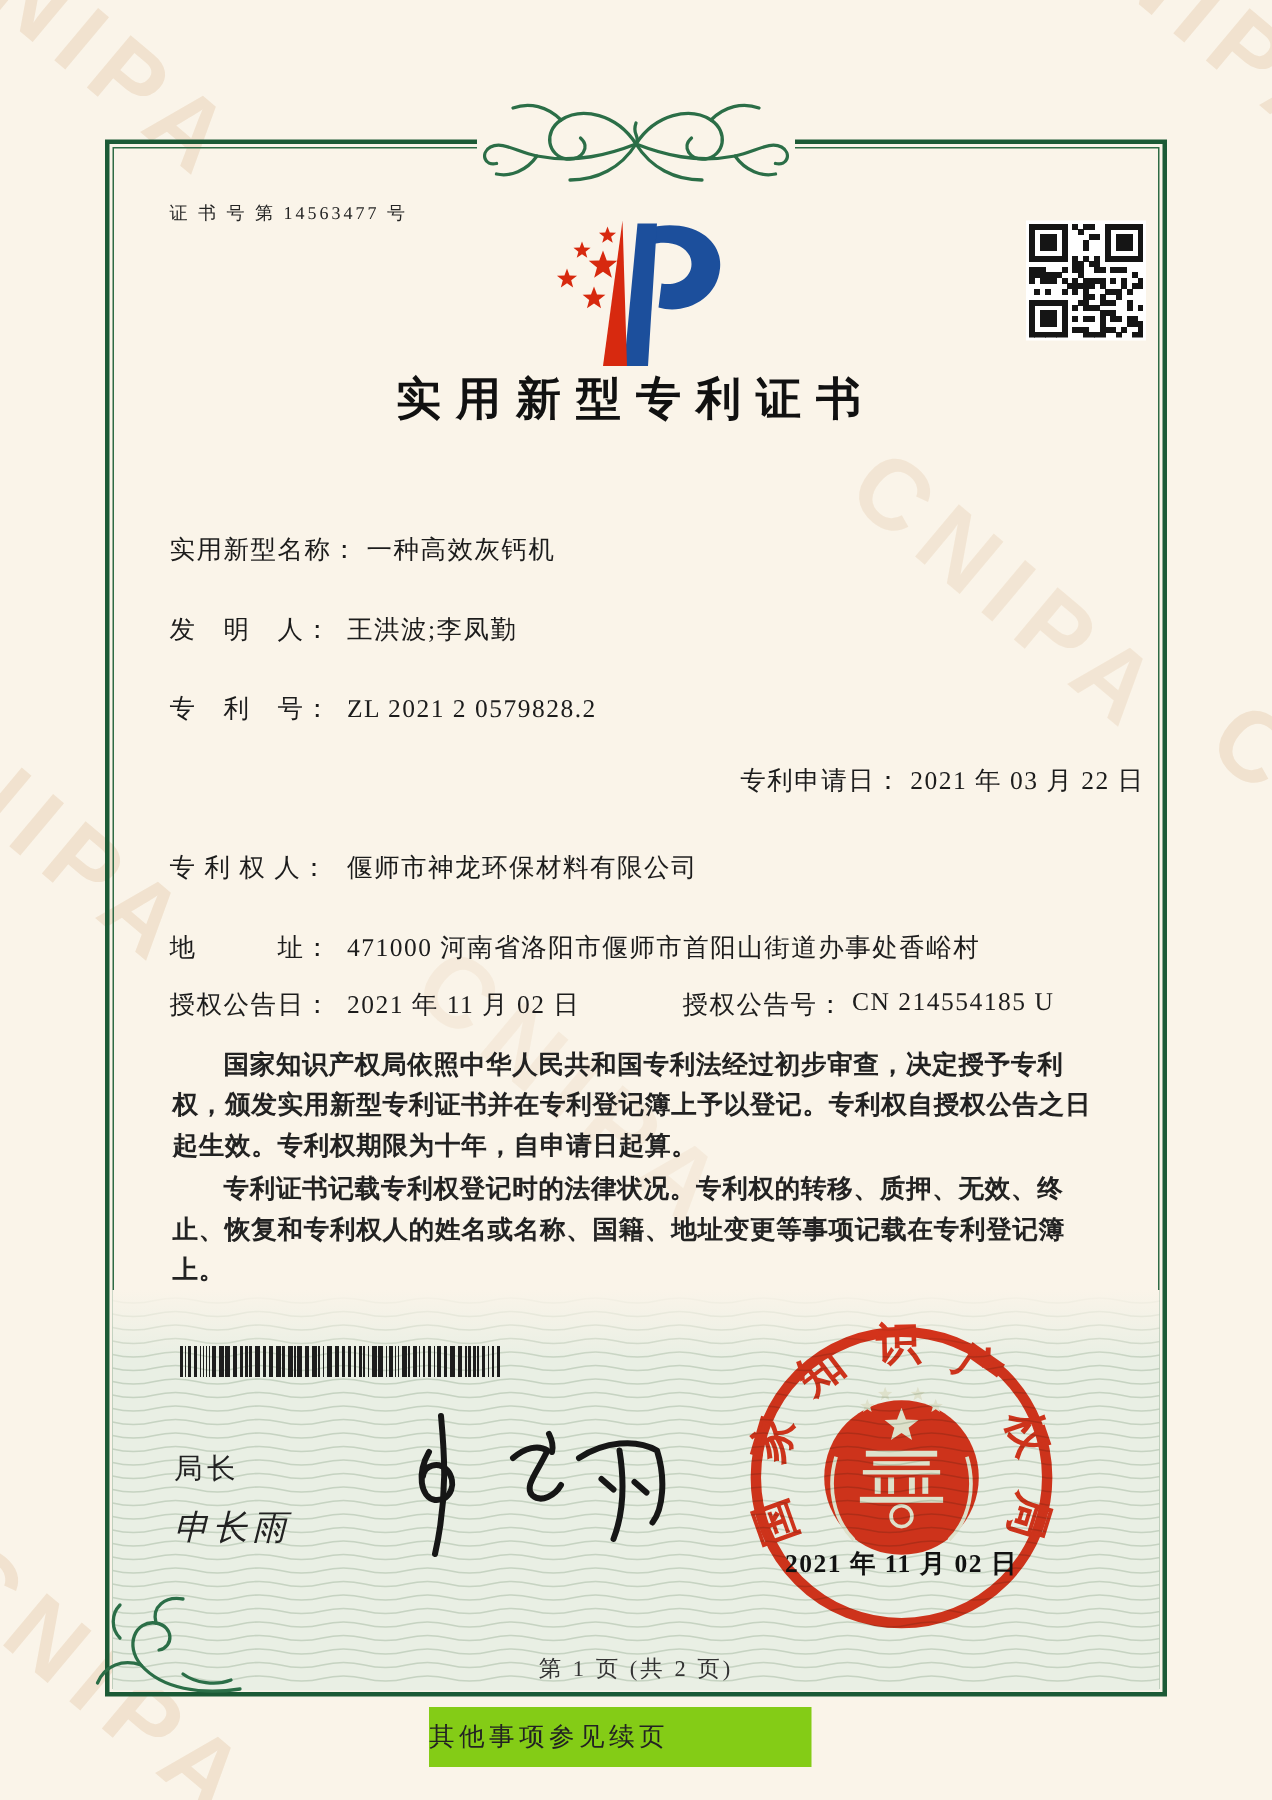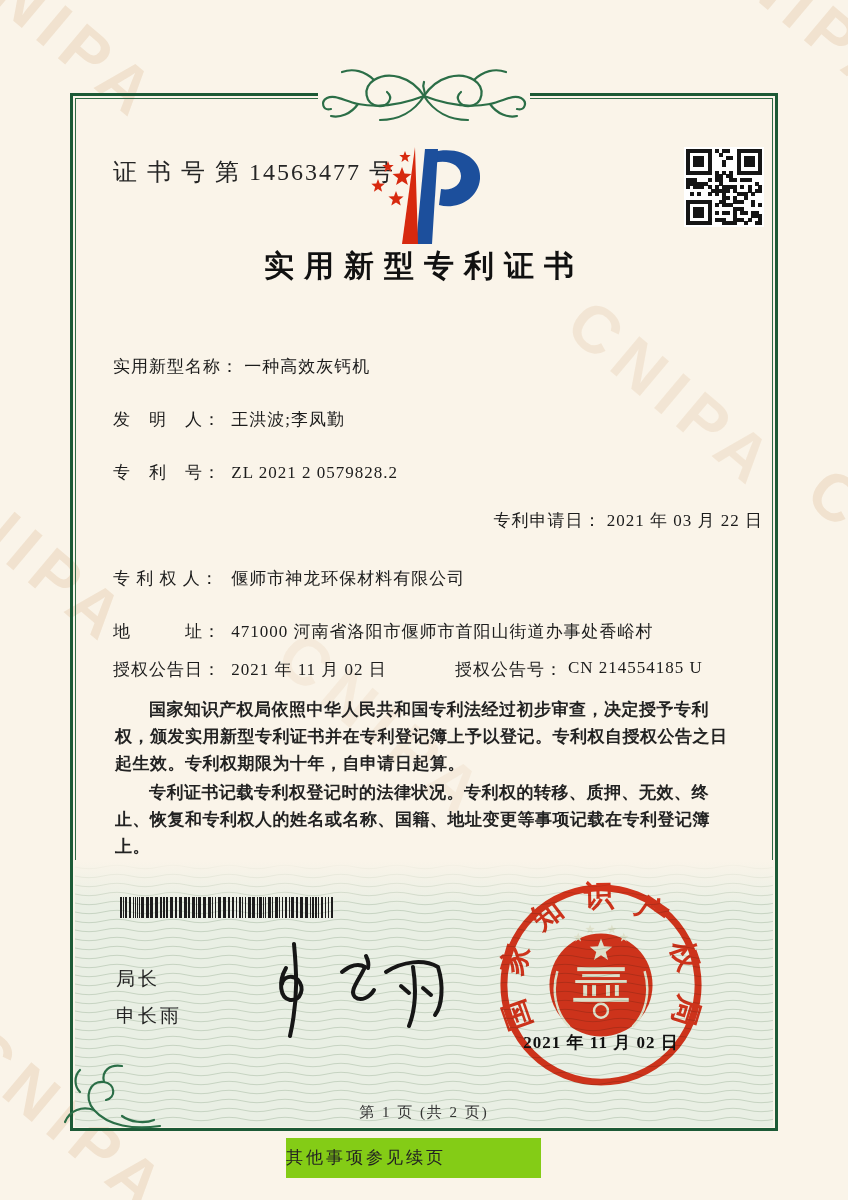--- a/index.html
+++ b/index.html
@@ -47,21 +47,21 @@
   }
 
   
   .orn-top{position:absolute;left:294px;top:64px;width:260px;height:72px;z-index:3;}
   .orn-top .mask{position:absolute;left:24px;top:24px;width:212px;height:14px;background:#faf4e9;}
   .orn-top svg{position:absolute;inset:0;}
   .orn-bl{position:absolute;left:56px;top:1062px;width:110px;height:76px;z-index:3;}
 
   
   .cert-no{
-    position:absolute;left:113px;top:156px;font-size:24px;letter-spacing:2px;
+    position:absolute;left:113px;top:134px;font-size:12px;letter-spacing:2px;
     z-index:3;color:#252525;font-family:Liberation Serif, serif;
   }
   .logo{position:absolute;left:352px;top:144px;width:144px;height:106px;z-index:3;}
   .qr{position:absolute;left:684px;top:147px;width:76px;height:76px;background:#fff;z-index:3;padding:2px;}
   .title{
     position:absolute;left:0;top:246px;width:848px;margin:0;text-align:center;
     font-size:30px;font-weight:bold;letter-spacing:10px;z-index:3;color:#111;
   }
 
   
@@ -76,21 +76,21 @@
   
   .body-text{
     position:absolute;left:113px;top:694px;width:626px;z-index:3;
     font-size:17px;line-height:27px;letter-spacing:.5px;color:#222;
   }
   .body-text p{margin:2px;text-indent:2em;font-weight:bold;}
 
   
   .barcode{position:absolute;left:120px;top:897px;width:216px;height:21px;z-index:3;}
   .sig-title{position:absolute;left:116px;top:966px;font-size:19px;letter-spacing:3px;z-index:3;color:#222;}
-  .sig-name{position:absolute;left:116px;top:1003px;font-size:19px;letter-spacing:3px;z-index:3;color:#222;}
+  .sig-name{position:absolute;left:116px;top:1003px;font-size:23px;letter-spacing:3px;z-index:3;color:#222;font-style:italic;}
   .signature{position:absolute;left:256px;top:938px;width:196px;height:104px;z-index:3;}
 
   .seal{position:absolute;left:492px;top:876px;width:218px;height:218px;z-index:4;opacity:.94;mix-blend-mode:multiply;}
   .seal-date{
     position:absolute;left:498px;top:1031px;width:206px;text-align:center;z-index:5;
     font-size:17px;font-weight:bold;letter-spacing:1px;color:#111;
   }
 
   .page-num{
     position:absolute;left:0;top:1092px;width:848px;text-align:center;

